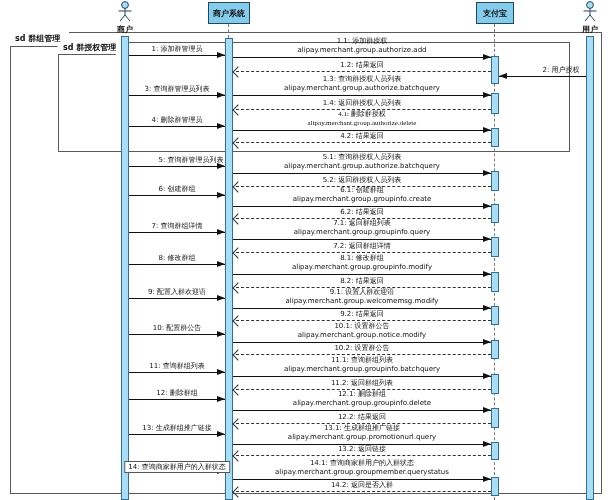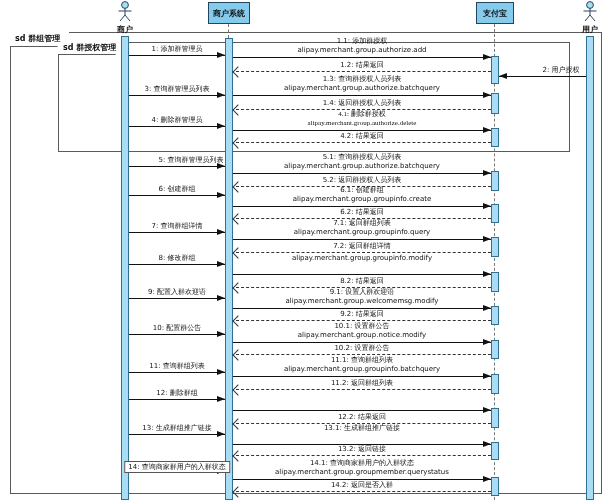--- a/index.html
+++ b/index.html
@@ -182,20 +182,21 @@
       <div>7.2: 返回群组详情</div>
     </div>
     <div class="msg-line" style="left: 129px; top: 264px; width: 96px;"></div>
     <div class="head-right" style="left: 217px; top: 261px;"></div>
     <div class="msg-label" style="left: 177px; top: 254px;">
       <div>8: 修改群组</div>
     </div>
     <div class="msg-line" style="left: 233px; top: 274px; width: 258px;"></div>
     <div class="head-right" style="left: 483px; top: 271px;"></div>
     <div class="msg-label" style="left: 362px; top: 254px;">
+      <div>8.1: 修改群组</div>
       <div class="api-line">alipay.merchant.group.groupinfo.modify</div>
     </div>
     <div class="msg-line return" style="left: 236px; top: 287px; width: 255px;"></div>
     <div class="head-open-left" style="left: 234px; top: 284px;"></div>
     <div class="msg-label" style="left: 362px; top: 277px;">
       <div>8.2: 结果返回</div>
     </div>
     <div class="msg-line" style="left: 129px; top: 298px; width: 96px;"></div>
     <div class="head-right" style="left: 217px; top: 295px;"></div>
     <div class="msg-label" style="left: 177px; top: 288px;">
@@ -244,34 +245,39 @@
     <div class="msg-label" style="left: 362px; top: 379px;">
       <div>11.2: 返回群组列表</div>
     </div>
     <div class="msg-line" style="left: 129px; top: 399px; width: 96px;"></div>
     <div class="head-right" style="left: 217px; top: 396px;"></div>
     <div class="msg-label" style="left: 177px; top: 389px;">
       <div>12: 删除群组</div>
     </div>
     <div class="msg-line" style="left: 233px; top: 410px; width: 258px;"></div>
     <div class="head-right" style="left: 483px; top: 407px;"></div>
+    <div class="msg-label" style="left: 362px; top: 390px;">
+      <div>12.1: 删除群组</div>
+      <div class="api-line">alipay.merchant.group.groupinfo.delete</div>
+    </div>
     <div class="msg-line return" style="left: 236px; top: 423px; width: 255px;"></div>
     <div class="head-open-left" style="left: 234px; top: 420px;"></div>
     <div class="msg-label" style="left: 362px; top: 413px;">
       <div>12.2: 结果返回</div>
     </div>
     <div class="msg-line" style="left: 129px; top: 434px; width: 96px;"></div>
     <div class="head-right" style="left: 217px; top: 431px;"></div>
     <div class="msg-label" style="left: 177px; top: 424px;">
       <div>13: 生成群组推广链接</div>
     </div>
     <div class="msg-line" style="left: 233px; top: 444px; width: 258px;"></div>
     <div class="head-right" style="left: 483px; top: 441px;"></div>
     <div class="msg-label" style="left: 362px; top: 424px;">
       <div>13.1: 生成群组推广链接</div>
+      <div class="api-line">alipay.merchant.group.promotionurl.query</div>
     </div>
     <div class="msg-line return" style="left: 236px; top: 455px; width: 255px;"></div>
     <div class="head-open-left" style="left: 234px; top: 452px;"></div>
     <div class="msg-label" style="left: 362px; top: 445px;">
       <div>13.2: 返回链接</div>
     </div>
     <div class="msg-line" style="left: 129px; top: 471px; width: 96px;"></div>
     <div class="head-right" style="left: 217px; top: 468px;"></div>
     <div class="msg-label boxed" style="left: 177px; top: 461px;">
       <div>14: 查询商家群用户的入群状态</div>

